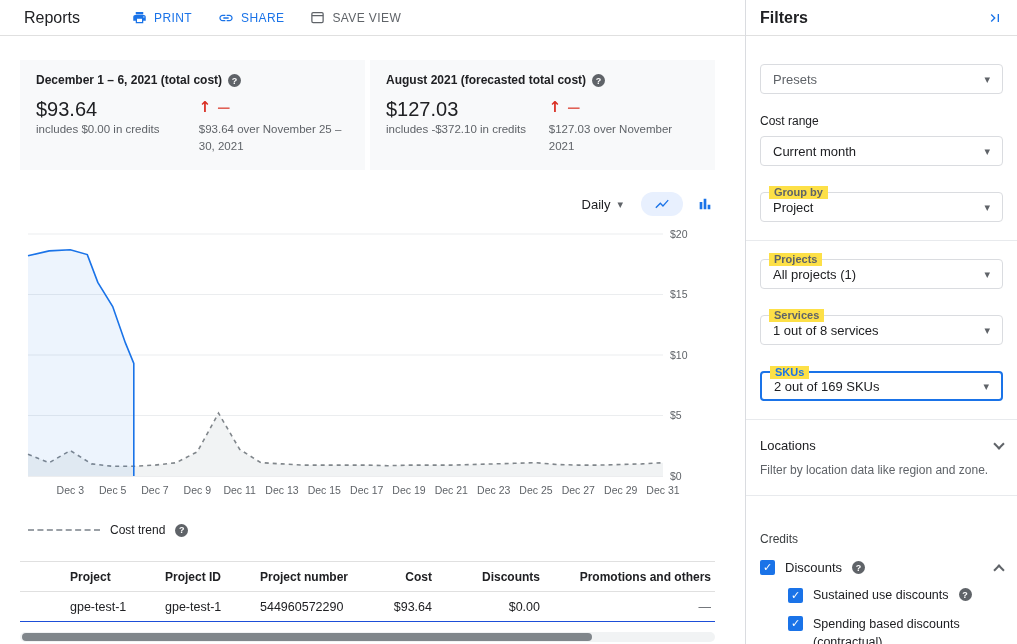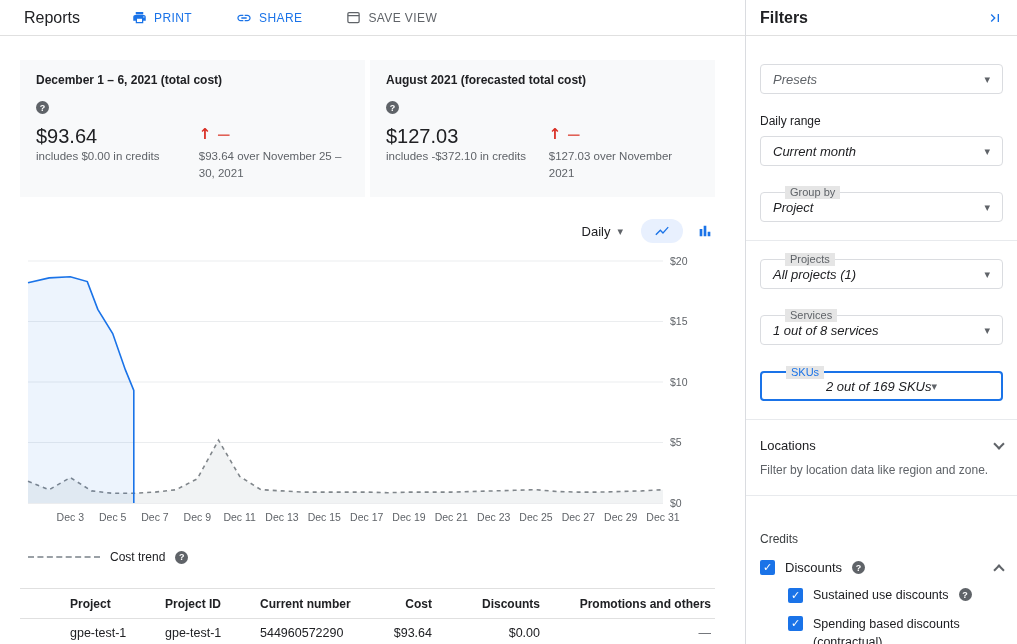--- a/index.html
+++ b/index.html
@@ -10,32 +10,32 @@
   }
   .app { display:flex; width:1017px; height:644px; }
 
   
   .main { flex:1; min-width:0; display:flex; flex-direction:column; }
   .main-header {
     height:36px; flex:0 0 36px; display:flex; align-items:center;
     padding:0 24px; border-bottom:1px solid #e0e0e0; background:#fff;
   }
   .page-title { font-size:16px; margin-right:52px; }
-  .hbtns { display:flex; align-items:center; gap:44px; }
+  .hbtns { display:flex; align-items:center; gap:26px; }
   .hbtn { display:flex; align-items:center; gap:7px; font-size:12px; font-weight:500;
           letter-spacing:.4px; color:#1a73e8; cursor:pointer; }
   .hbtn.gray { color:#5f6368; }
   .hbtn svg { display:block; }
 
   .main-body { padding:24px 30px 0 20px; }
 
   
   .cards { display:flex; gap:5px; }
   .card { flex:1; background:#f8f9fa; padding:13px 16px 16px; }
-  .card-title { font-size:12px; font-weight:bold; display:flex; align-items:flex-start; gap:14px;flex-direction:column; }
+  .card-title { font-size:12px; font-weight:bold; display:flex; align-items:flex-end; gap:6px; }
   .card-grid { display:flex; margin-top:11px; }
   .card-left { flex:1; }
   .card-amount { font-size:20px; }
   .card-credits { font-size:11.5px; color:#5f6368; margin-top:2px; }
   .card-right { width:48%; }
   .delta-icons { display:flex; align-items:center; gap:6px; }
   .arrow-up { color:#d93025; font-size:15px; font-weight:bold; font-family:"DejaVu Sans",sans-serif; }
   .flat-dash { color:#e06055; font-size:13px; font-weight:bold; font-family:"DejaVu Sans",sans-serif; }
   .card-delta { font-size:11.5px; color:#5f6368; margin-top:5px; line-height:1.45; }
 
@@ -53,45 +53,45 @@
   
   .chart-wrap { margin-top:2px; }
   .legend { display:flex; align-items:center; gap:10px; margin-top:8px; padding-left:8px; }
   .dash-sample { width:72px; height:0; border-top:2px dashed #9aa0a6; }
   .legend-label { font-size:12px; }
 
   
   .cost-table { margin-top:24px; border-top:1px solid #e0e0e0; }
   .t-row { display:grid; grid-template-columns:50px 95px 95px 115px 57px 108px 1fr; align-items:center; }
   .t-head { height:30px; border-bottom:1px solid #e0e0e0; font-size:12px; font-weight:bold; }
-  .t-body-row { height:30px; border-bottom:3px solid #1d4ed8; font-size:12.5px; }
+  .t-body-row { height:30px; border-bottom:1px solid #1d4ed8; font-size:12.5px; }
   .t-right { text-align:right; }
   .t-cell-pad { padding-right:4px; }
   .dot { width:10px; height:10px; border-radius:50%; margin-left:23px; background:#1a73e8; }
   .muted { color:#5f6368; }
 
   .hscroll { height:10px; background:#f1f3f4; border-radius:5px; margin-top:10px; position:relative; }
   .hscroll-thumb { position:absolute; left:2px; top:1px; bottom:1px; width:82%; background:#80868b; border-radius:4px; }
 
   
   .filters { width:272px; flex:0 0 272px; border-left:1px solid #dadce0; display:flex; flex-direction:column; }
   .filters-header { height:36px; flex:0 0 36px; display:flex; align-items:center; justify-content:space-between;
                     padding:0 14px; border-bottom:1px solid #e0e0e0;font-weight:bold; }
   .filters-title { font-size:16px; }
   .collapse-icon { cursor:pointer; display:flex; }
   .filters-body { padding:28px 14px 0; flex:1; overflow:hidden; }
 
   .select { position:relative; height:30px; border:1px solid #dadce0; border-radius:4px;
             display:flex; align-items:center; justify-content:space-between; padding:0 12px;
             font-size:13px; background:#fff; cursor:pointer; }
-  .select .val { color:#202124;font-style:italic; }
+  .select .val { color:#202124; }
   .select.placeholder .val { color:#5f6368; }
-  .select.focused { border:2px solid #1a73e8;justify-content:center; }
-  .notch { position:absolute; top:-7px; left:24px; background:#e5e5e5; padding:0 5px;
-           font-size:11px; line-height:13px; color:#5f6368; white-space:nowrap; }
+  .select.focused { border:2px solid #1a73e8; }
+  .notch { position:absolute; top:-7px; left:8px; background:#fde047; padding:0 5px;
+           font-size:11px; line-height:13px; color:#5f6368; white-space:nowrap;font-weight:bold; }
   .notch.blue { color:#1a73e8; }
 
   .field-label { font-size:12px; font-weight:500; margin:20px 0 8px; }
   .mt-notch { margin-top:26px; }
   .divider { border:none; border-top:1px solid #e8eaed; margin:18px -14px; }
 
   .locations-row { display:flex; align-items:center; justify-content:space-between; cursor:pointer; }
   .locations-label { font-size:13px; }
   .chevron-thin { width:8px; height:8px; border-right:2px solid #5f6368; border-bottom:2px solid #5f6368; display:inline-block; }
   .chevron-thin.down { transform:rotate(45deg); margin-top:-4px; }
@@ -249,21 +249,21 @@
         <span class="dash-sample"></span>
         <span class="legend-label">Cost trend</span>
         <span class="help">?</span>
       </div>
 
       <div class="cost-table">
         <div class="t-row t-head">
           <span></span>
           <span>Project</span>
           <span>Project ID</span>
-          <span>Current number</span>
+          <span>Project number</span>
           <span class="t-right">Cost</span>
           <span class="t-right">Discounts</span>
           <span class="t-right t-cell-pad">Promotions and others</span>
         </div>
         <div class="t-row t-body-row">
           <span><span class="dot" style="background: rgb(26, 115, 232);"></span></span>
           <span>gpe-test-1</span>
           <span>gpe-test-1</span>
           <span>544960572290</span>
           <span class="t-right">$93.64</span>
@@ -290,21 +290,21 @@
       </span>
     </div>
 
     <div class="filters-body">
 
       <div class="select placeholder">
         <span class="val">Presets</span>
         <span class="chev">▾</span>
       </div>
 
-      <div class="field-label">Daily range</div>
+      <div class="field-label">Cost range</div>
       <div class="select">
         <span class="val">Current month</span>
         <span class="chev">▾</span>
       </div>
 
       <div class="select mt-notch">
         <span class="notch">Group by</span>
         <span class="val">Project</span>
         <span class="chev">▾</span>
       </div>

